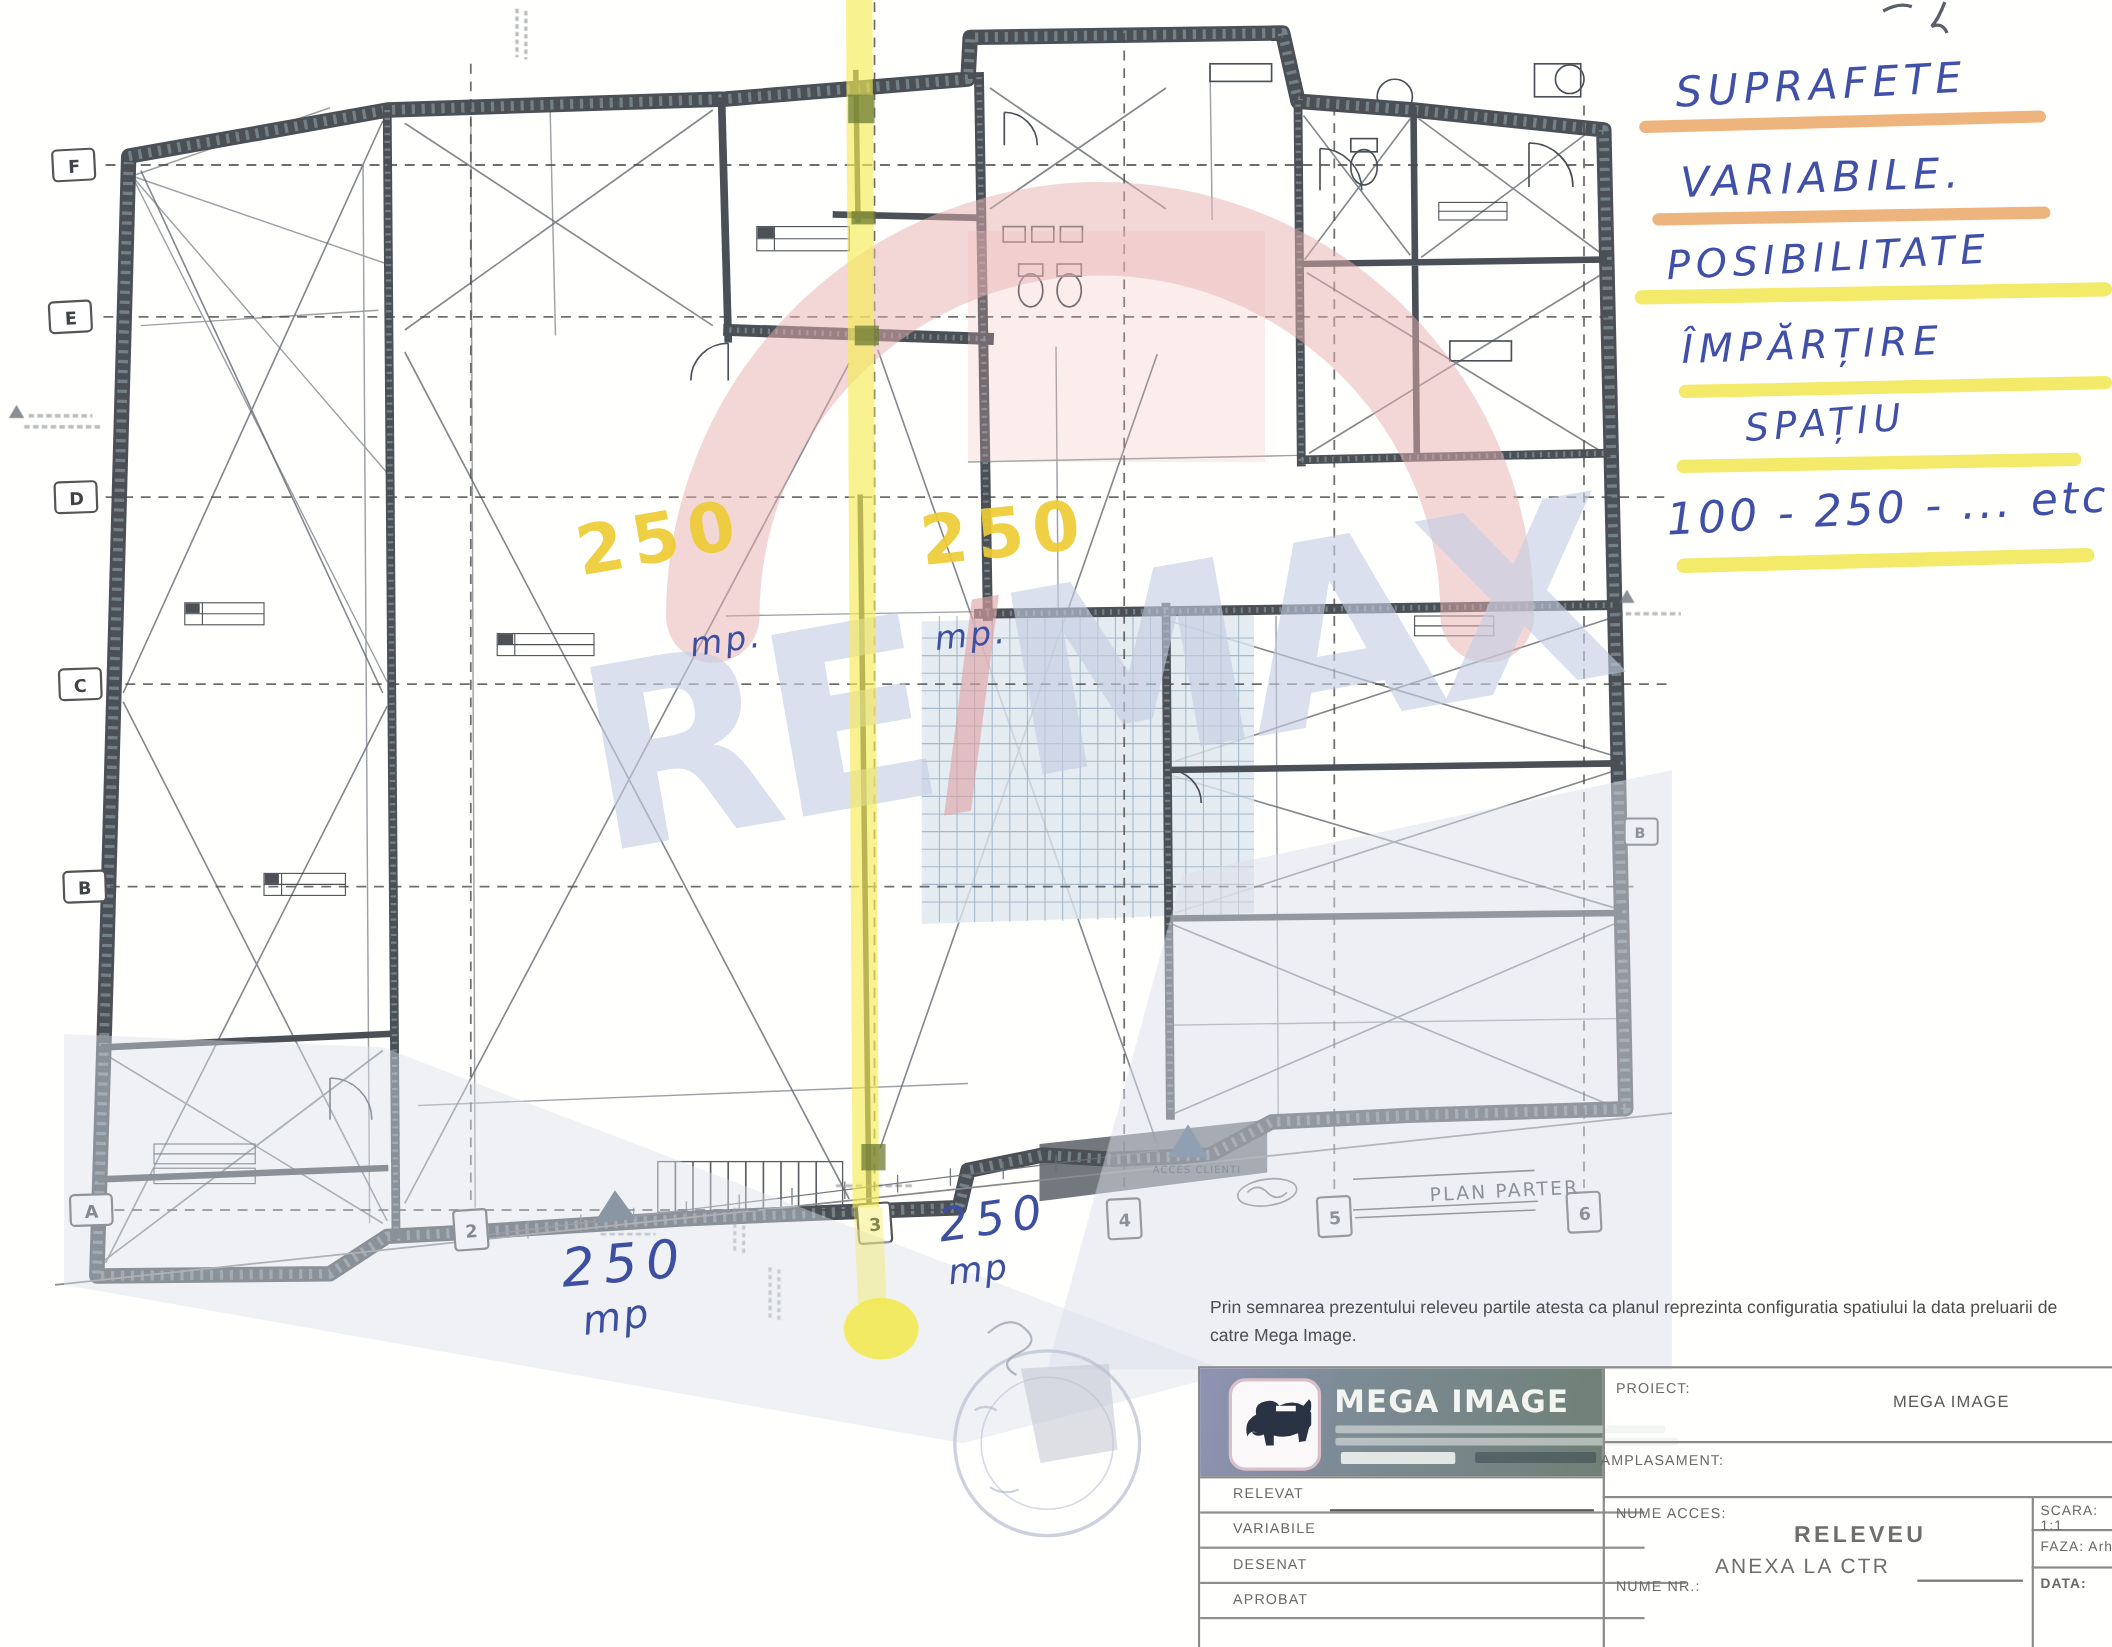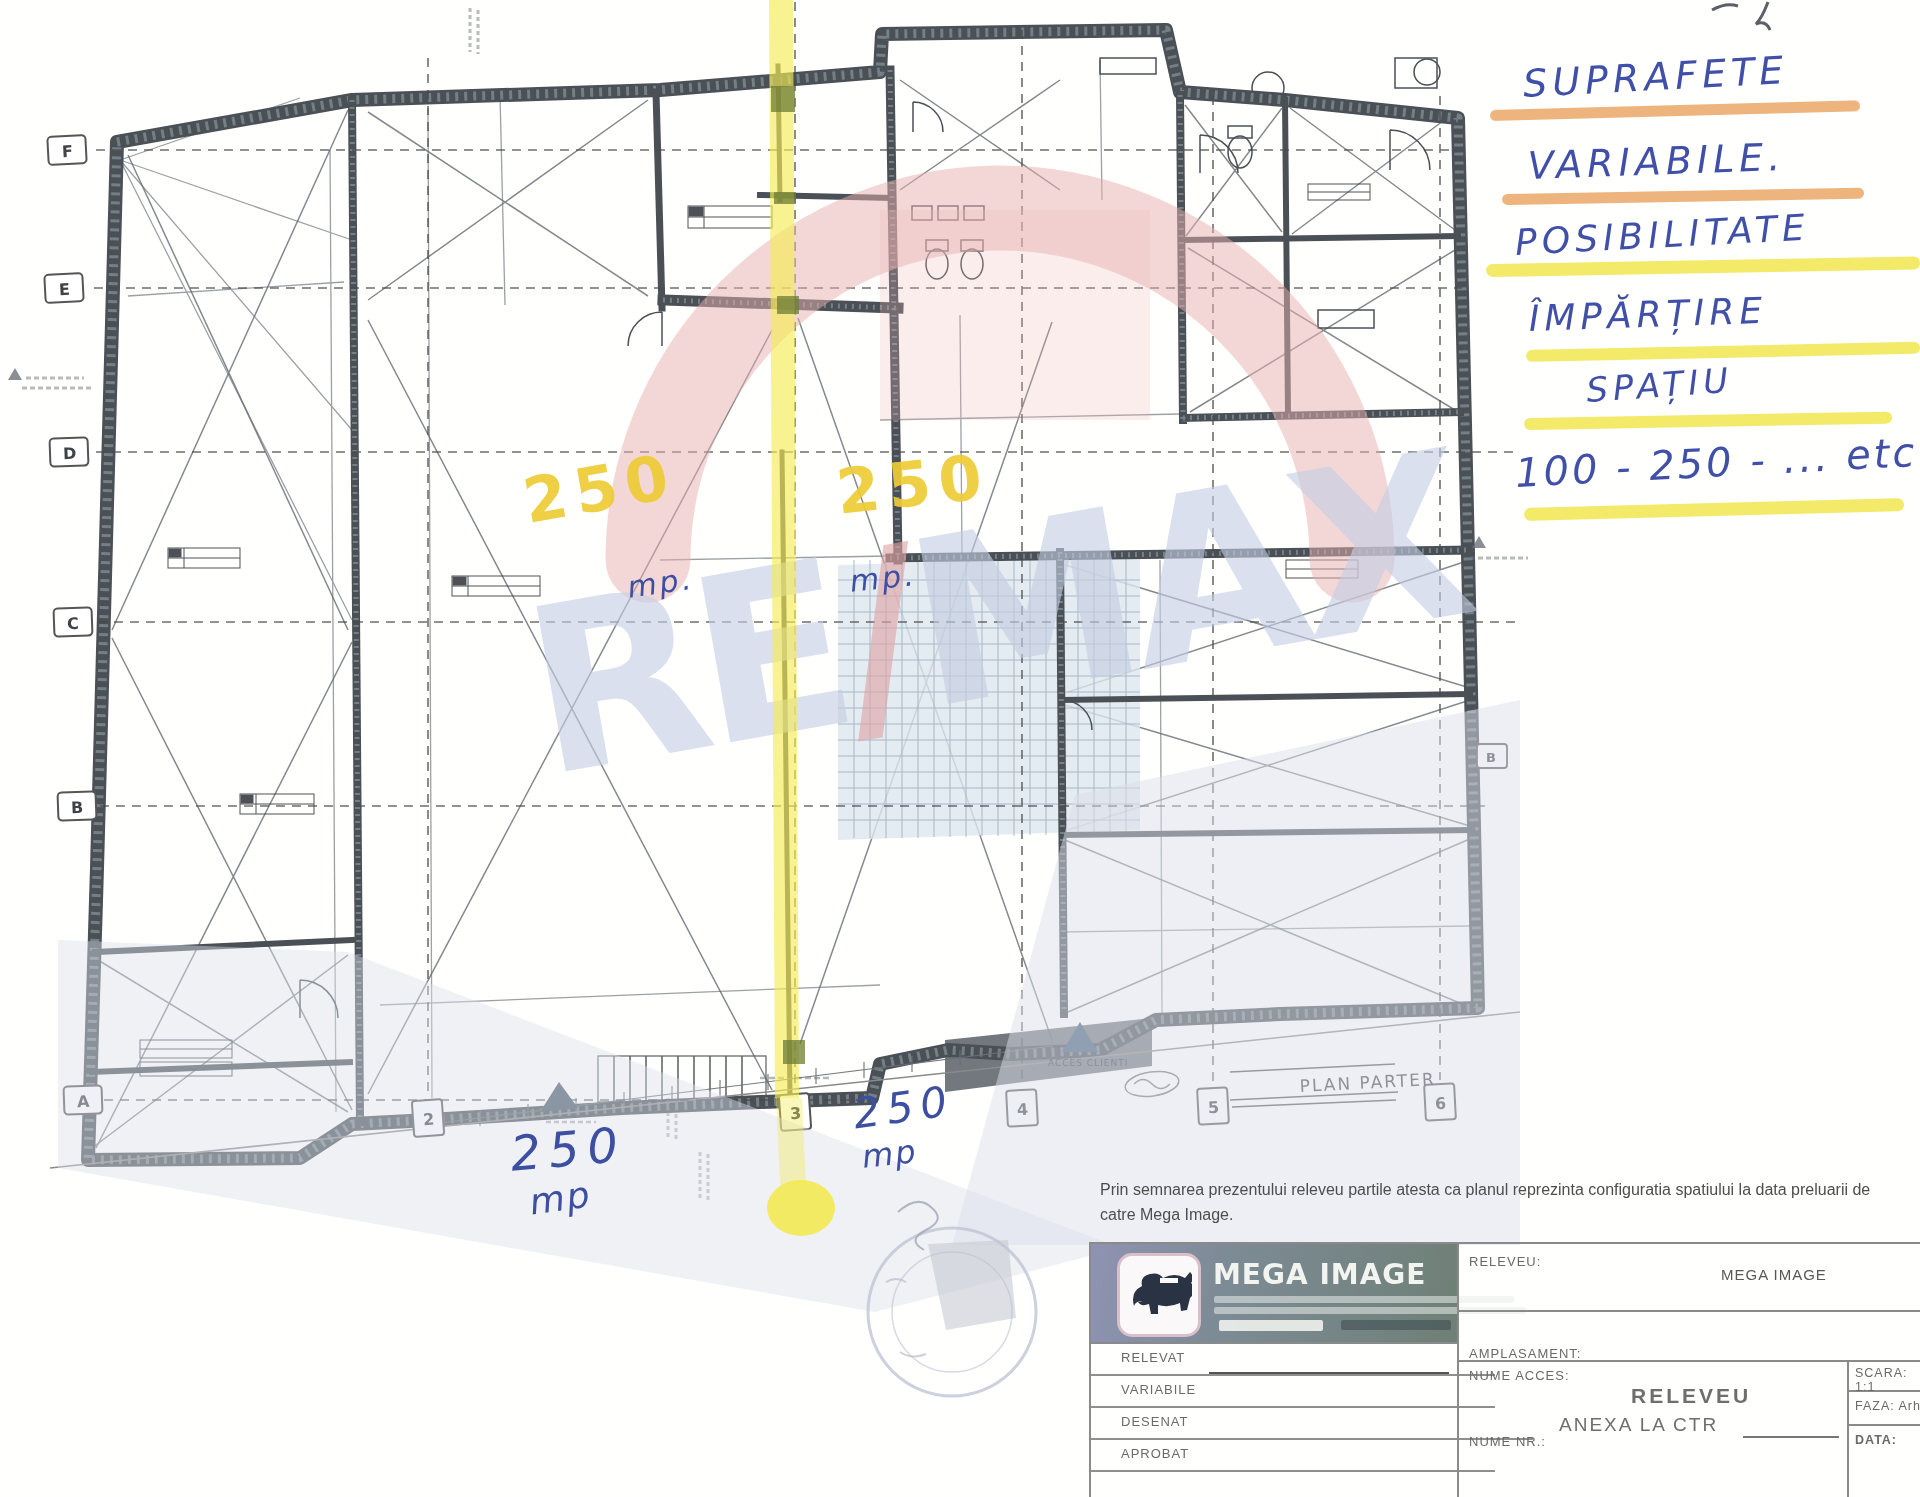--- a/index.html
+++ b/index.html
@@ -365,23 +365,23 @@
     <div class="signrow" style="top:194px;height:32px;">
           <span class="tb-label" style="left:30px;top:8px;">APROBAT</span>
         </div>
     <div class="tb-line" style="left:118px;top:128px;width:240px;height:2px;background:#555;"></div>
   </div>
 
   <div>
     <div class="tb-line" style="left:366px;top:0;width:2px;height:262px;"></div>
     <div class="tb-line" style="left:366px;top:66px;width:474px;height:2px;"></div>
     <div class="tb-line" style="left:366px;top:116px;width:474px;height:2px;"></div>
-    <span class="tb-label" style="left:378px;top:10px;">RELEVEU:</span>
+    <span class="tb-label" style="left:378px;top:10px;">PROIECT:</span>
     <span class="tb-label" style="left:630px;top:22px;font-size:15px;color:#585858;">MEGA IMAGE</span>
-    <span class="tb-label" style="left:378px;top:76px;margin-top:26px;">AMPLASAMENT:</span>
+    <span class="tb-label" style="left:364px;top:76px;">AMPLASAMENT:</span>
     <span class="tb-label" style="left:378px;top:124px;">NUME ACCES:</span>
     <span class="tb-label" style="left:540px;top:140px;font-size:21px;font-weight:bold;letter-spacing:3px;color:#6e6e6e;">RELEVEU</span>
     <span class="tb-label" style="left:468px;top:170px;font-size:19px;font-weight:normal;letter-spacing:2px;color:#6e6e6e;">ANEXA LA CTR</span>
     <div class="tb-line" style="left:652px;top:192px;width:96px;height:2px;background:#777;"></div>
     <span class="tb-label" style="left:378px;top:190px;">NUME NR.:</span>
 
     <div class="tb-line" style="left:756px;top:116px;width:2px;height:146px;"></div>
     <div class="tb-line" style="left:756px;top:146px;width:84px;height:2px;"></div>
     <div class="tb-line" style="left:756px;top:180px;width:84px;height:2px;"></div>
     <span class="tb-label" style="left:764px;top:122px;font-size:12.5px;">SCARA: 1:1</span>

